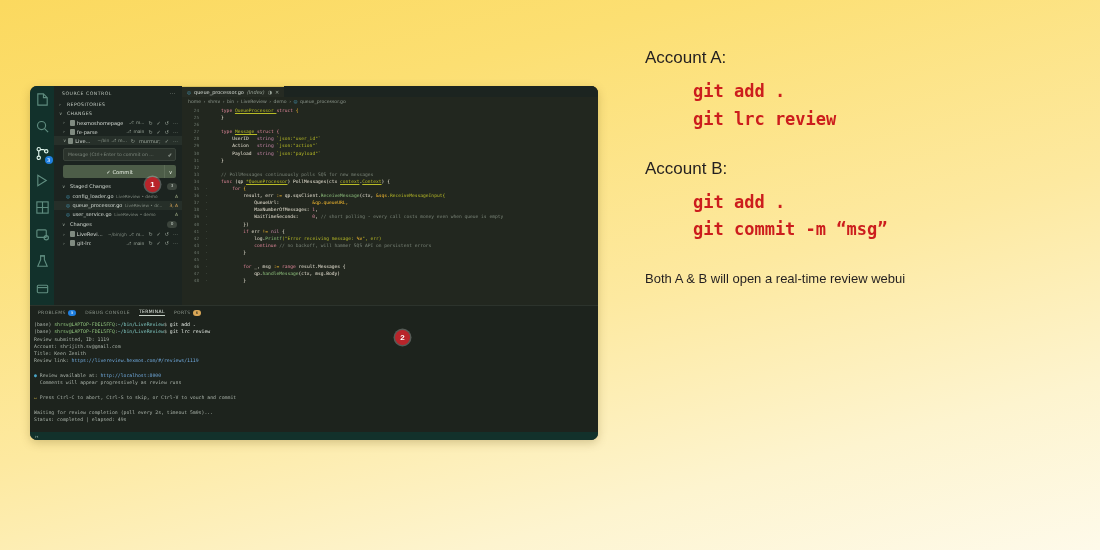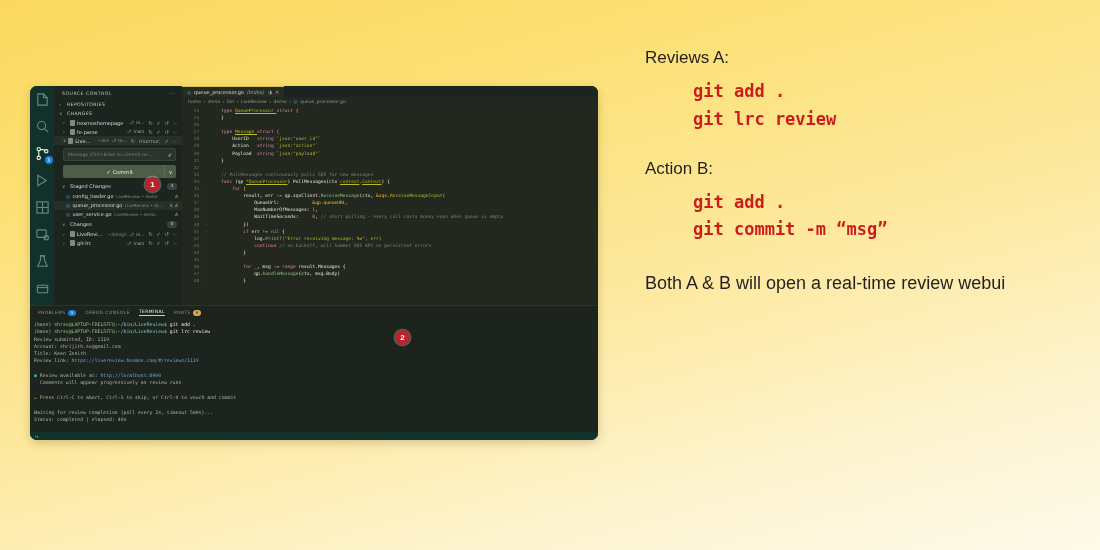--- a/index.html
+++ b/index.html
@@ -41,21 +41,21 @@
     font-family: "DejaVu Sans Mono", "Liberation Mono", monospace;
     color: #cc1d1d;
     font-size: 17px;
     line-height: 1.6;
     margin: 0 0 26px 0;
     padding-left: 48px;
     font-weight: bold;
     white-space: pre;
   }
   .closing-text {
-    font-size: 18px;
+    font-size: 13px;
     color: #231f20;
     line-height: 1.45;
     margin: 8px 0 0 0;
     max-width: 420px;
   }
 
   
   .vscode-shot {
     position: absolute;
     left: 30px;
@@ -633,22 +633,22 @@
   <div class="status-bar">
     <span>›‹</span>
   </div>
 </div>
 
 <div class="anno-badge" id="anno1" style="left: 145px; top: 177px;">1</div>
 <div class="anno-badge" id="anno2" style="left: 395px; top: 330px;">2</div>
 
 <div class="right-panel">
 
-  <p class="option-label">Reviews A:</p>
+  <p class="option-label">Account A:</p>
   <pre class="code-block">git add .
 git lrc review</pre>
 
-  <p class="option-label">Action B:</p>
+  <p class="option-label">Account B:</p>
   <pre class="code-block">git add .
 git commit -m “msg”</pre>
 
   <p class="closing-text">Both A &amp; B will open a real-time review webui</p>
 </div>
 
 </body></html>

